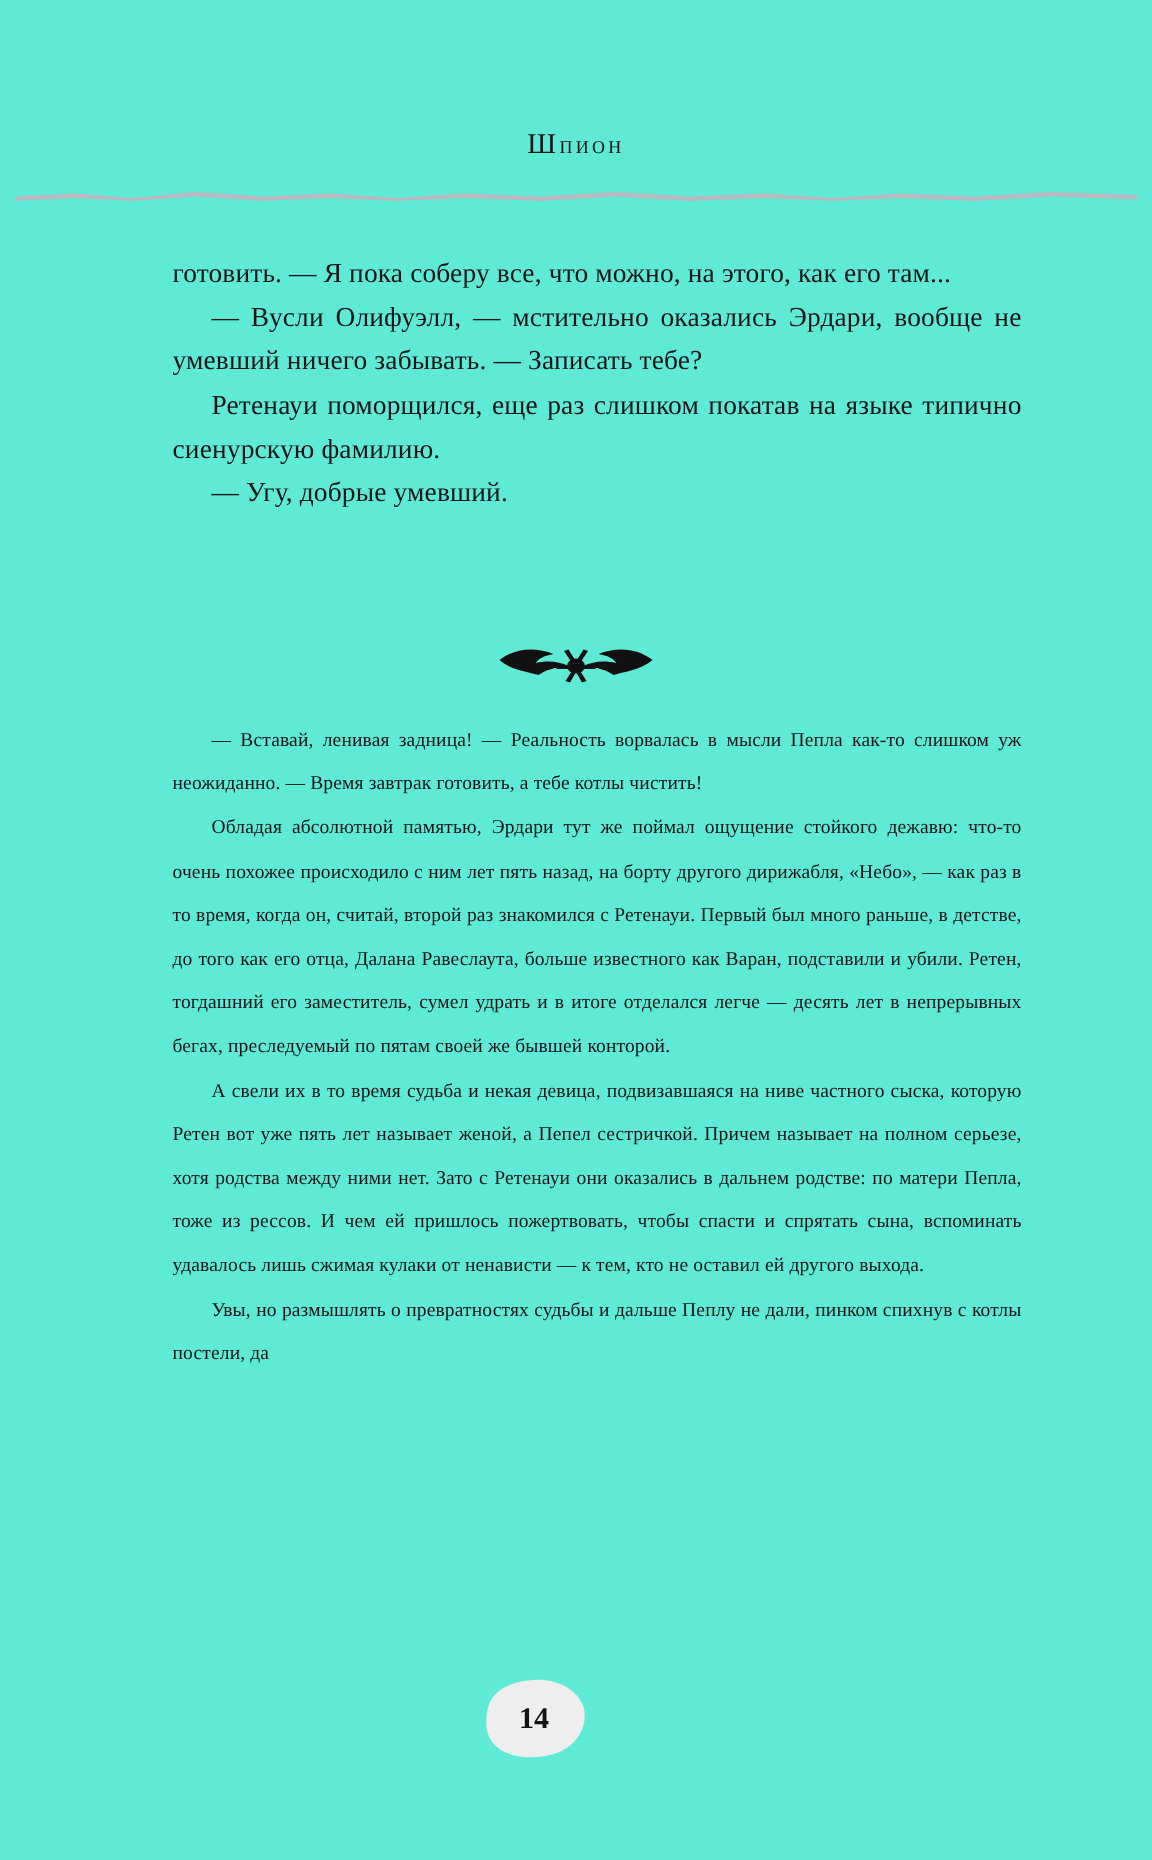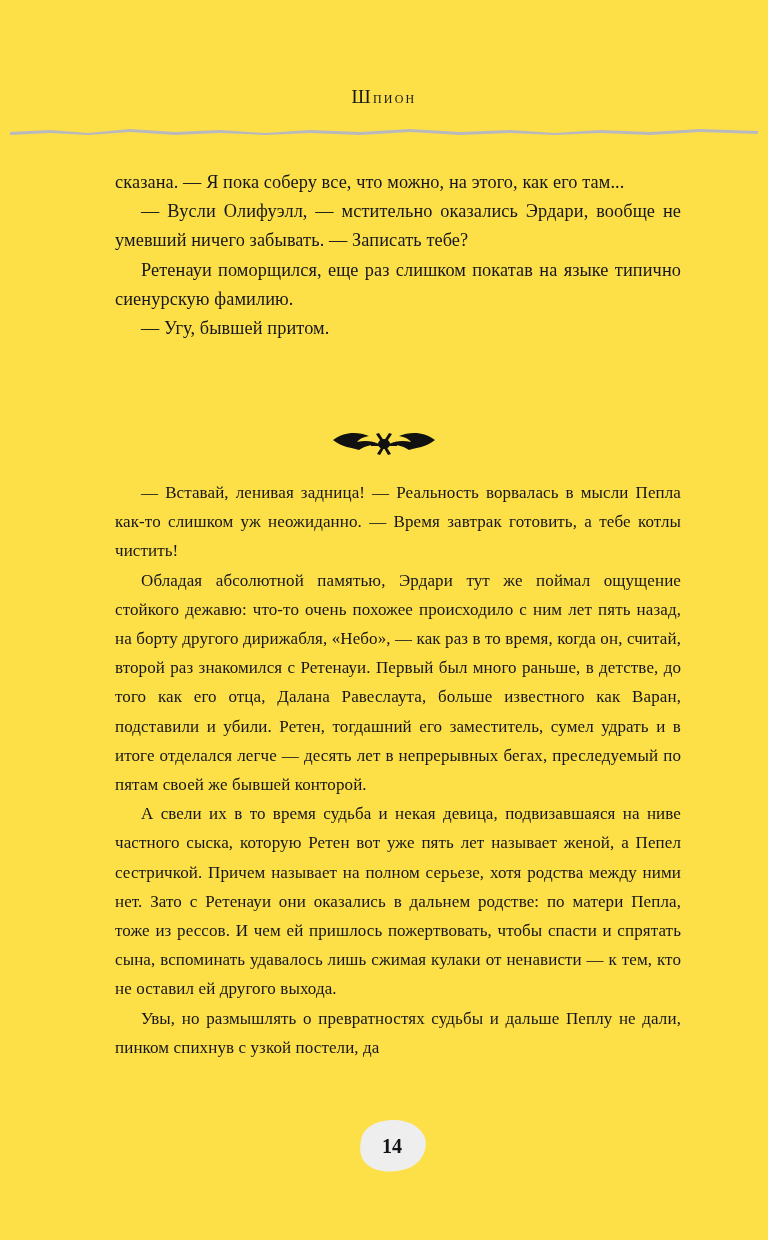--- a/index.html
+++ b/index.html
@@ -14,21 +14,21 @@
     font-family: "Liberation Serif", "DejaVu Serif", serif;
     color: #111111;
     overflow: hidden;
   }
 
   .page {
     position: absolute;
     inset: 0;
     width: 768px;
     height: 1240px;
-    background: #fde047;
+    background: #5eead4;
   }
 
   
   .header {
     position: absolute;
     top: 86px;
     left: 0;
     width: 768px;
     text-align: center;
   }
@@ -84,41 +84,40 @@
     top: 424px;
     width: 768px;
     text-align: center;
   }
 
   .section-two {
     position: absolute;
     left: 115px;
     top: 478px;
     width: 566px;
-    font-size: 17px;
+    font-size: 13px;
     line-height: 29.2px;
     text-align: justify;
     color: #15151a;
     letter-spacing: 0.1px;
   }
   .section-two p {
     margin: 0;
   }
   .section-two p.indent {
     text-indent: 26px;
   }
 
   
   .folio {
     position: absolute;
     left: 0;
     top: 1118px;
     width: 712px;
     text-align: center;
-    padding-left: 36px;
   }
   .folio-badge {
     position: relative;
     display: inline-block;
     width: 74px;
     height: 56px;
   }
   .folio-num {
     position: absolute;
     inset: 0;
@@ -144,24 +143,24 @@
     <span class="title"><span class="cap">Ш</span>пион</span>
   </div>
 
   <div class="rule">
     <svg width="748" height="10" viewBox="0 0 748 10" xmlns="http://www.w3.org/2000/svg" aria-hidden="true">
       <path d="M0,6 L40,4 L78,7 L120,3 L165,6 L210,4 L255,7 L300,4 L350,6 L400,3 L450,6 L500,4 L545,7 L590,4 L640,6 L690,3 L748,5 L748,8 L690,6 L640,9 L590,7 L545,9 L500,7 L450,9 L400,6 L350,9 L300,7 L255,9 L210,7 L165,9 L120,6 L78,9 L40,7 L0,9 Z" fill="#b9b9bd"></path>
     </svg>
   </div>
 
   <div class="body-text">
-    <p class="hang">сказана. — Я пока соберу все, что можно, на этого, как его там...</p>
+    <p class="hang">готовить. — Я пока соберу все, что можно, на этого, как его там...</p>
     <p class="indent">— Вусли Олифуэлл, — мстительно оказались Эрдари, вообще не умевший ничего забывать. — Записать тебе?</p>
     <p class="indent">Ретенауи поморщился, еще раз слишком покатав на языке типично сиенурскую фамилию.</p>
-    <p class="indent">— Угу, бывшей притом.</p>
+    <p class="indent">— Угу, добрые умевший.</p>
   </div>
 
   <div class="ornament">
     <svg width="110" height="40" viewBox="0 0 110 40" xmlns="http://www.w3.org/2000/svg" aria-hidden="true">
       <g fill="#111111">
 
         <path d="M4,16 C14,8 28,7 40,12 C34,13 30,15 28,18 C36,16 44,17 50,20 C40,21 34,23 30,26 C24,24 12,23 4,16 Z"></path>
 
         <path d="M106,16 C96,8 82,7 70,12 C76,13 80,15 82,18 C74,16 66,17 60,20 C70,21 76,23 80,26 C86,24 98,23 106,16 Z"></path>
 
@@ -170,21 +169,21 @@
         <ellipse cx="55" cy="20" rx="6" ry="5"></ellipse>
         <path d="M42,20 L68,20 L68,22 L42,22 Z"></path>
       </g>
     </svg>
   </div>
 
   <div class="section-two">
     <p class="indent">— Вставай, ленивая задница! — Реальность ворвалась в мысли Пепла как-то слишком уж неожиданно. — Время завтрак готовить, а тебе котлы чистить!</p>
     <p class="indent">Обладая абсолютной памятью, Эрдари тут же поймал ощущение стойкого дежавю: что-то очень похожее происходило с ним лет пять назад, на борту другого дирижабля, «Небо», — как раз в то время, когда он, считай, второй раз знакомился с Ретенауи. Первый был много раньше, в детстве, до того как его отца, Далана Равеслаута, больше известного как Варан, подставили и убили. Ретен, тогдашний его заместитель, сумел удрать и в итоге отделался легче — десять лет в непрерывных бегах, преследуемый по пятам своей же бывшей конторой.</p>
     <p class="indent">А свели их в то время судьба и некая девица, подвизавшаяся на ниве частного сыска, которую Ретен вот уже пять лет называет женой, а Пепел сестричкой. Причем называет на полном серьезе, хотя родства между ними нет. Зато с Ретенауи они оказались в дальнем родстве: по матери Пепла, тоже из рессов. И чем ей пришлось пожертвовать, чтобы спасти и спрятать сына, вспоминать удавалось лишь сжимая кулаки от ненависти — к тем, кто не оставил ей другого выхода.</p>
-    <p class="indent">Увы, но размышлять о превратностях судьбы и дальше Пеплу не дали, пинком спихнув с узкой постели, да</p>
+    <p class="indent">Увы, но размышлять о превратностях судьбы и дальше Пеплу не дали, пинком спихнув с котлы постели, да</p>
   </div>
 
   <div class="folio">
     <span class="folio-badge">
       <svg class="folio-blob" width="74" height="56" viewBox="0 0 74 56" xmlns="http://www.w3.org/2000/svg" aria-hidden="true">
         <path d="M6,22 C8,10 20,3 36,2 C52,1 66,8 70,20 C73,30 68,44 54,50 C42,55 24,55 14,48 C5,42 4,32 6,22 Z" fill="#eeeeee"></path>
       </svg>
       <span class="folio-num">14</span>
     </span>
   </div>

